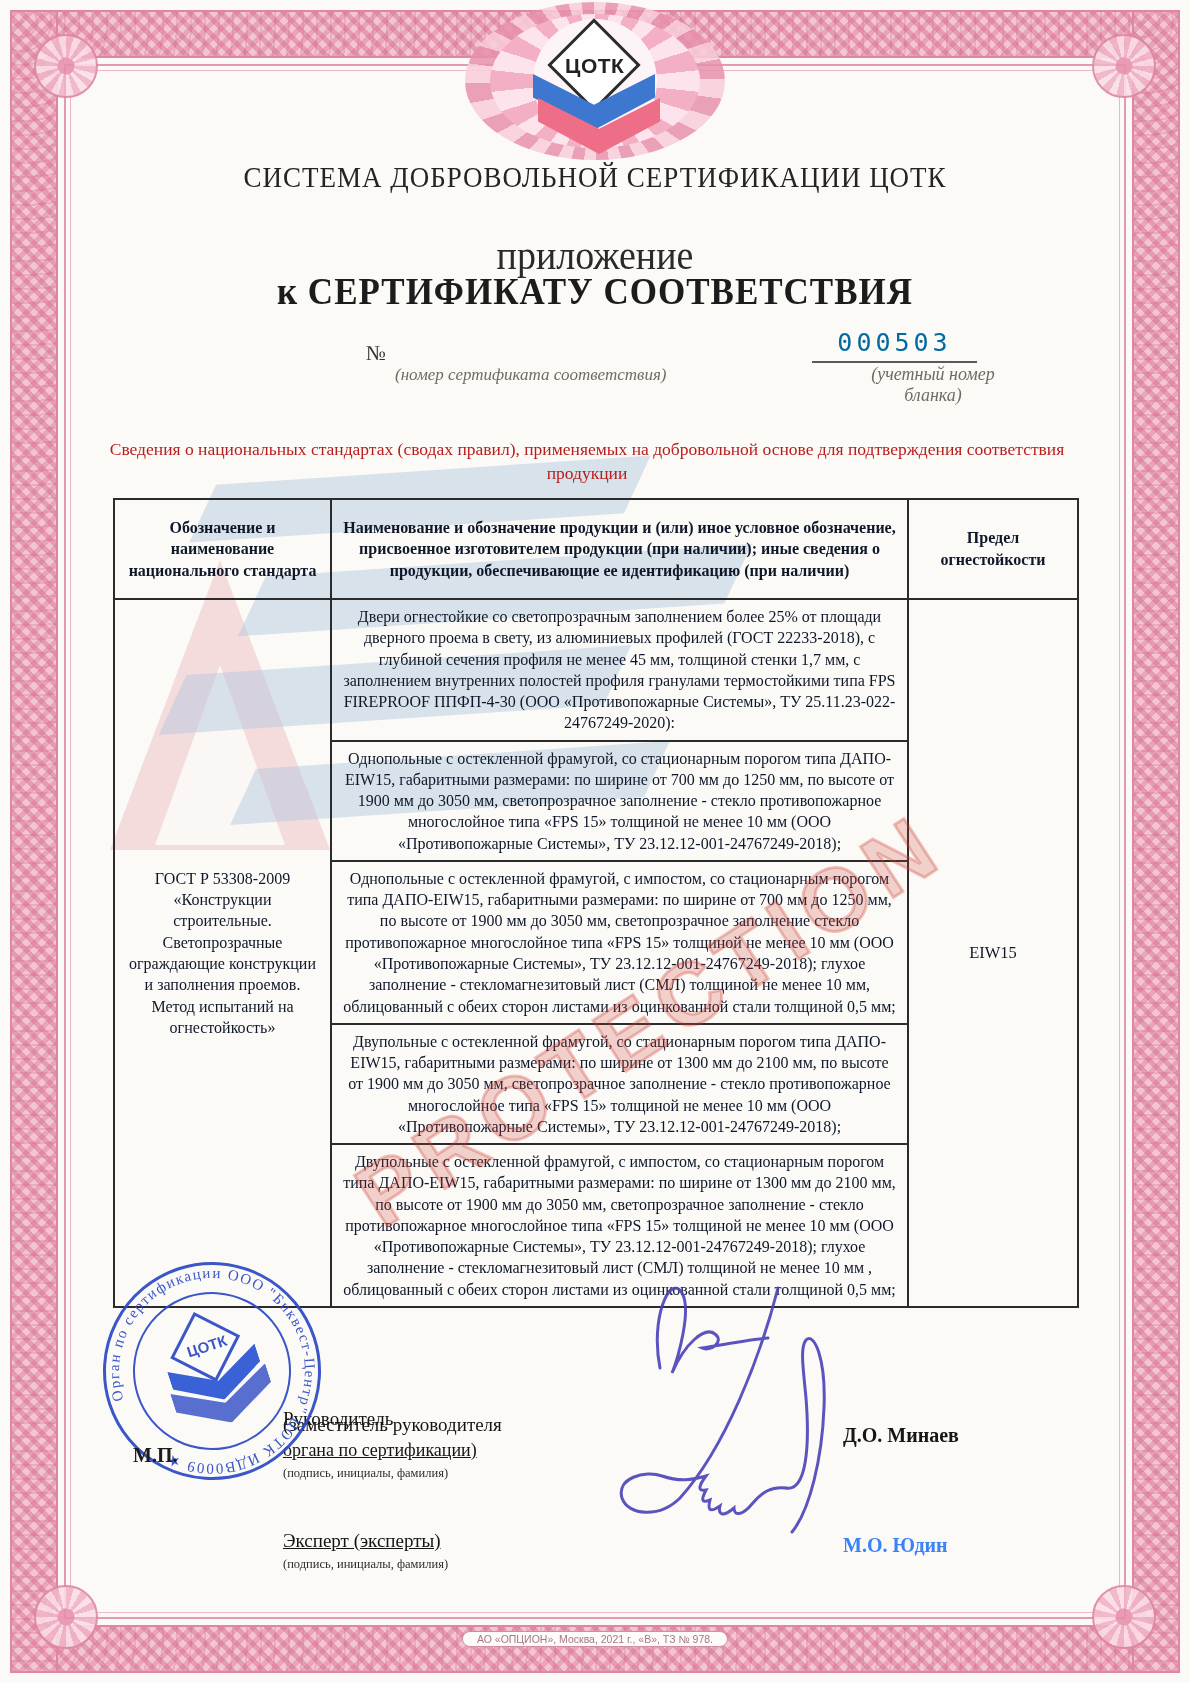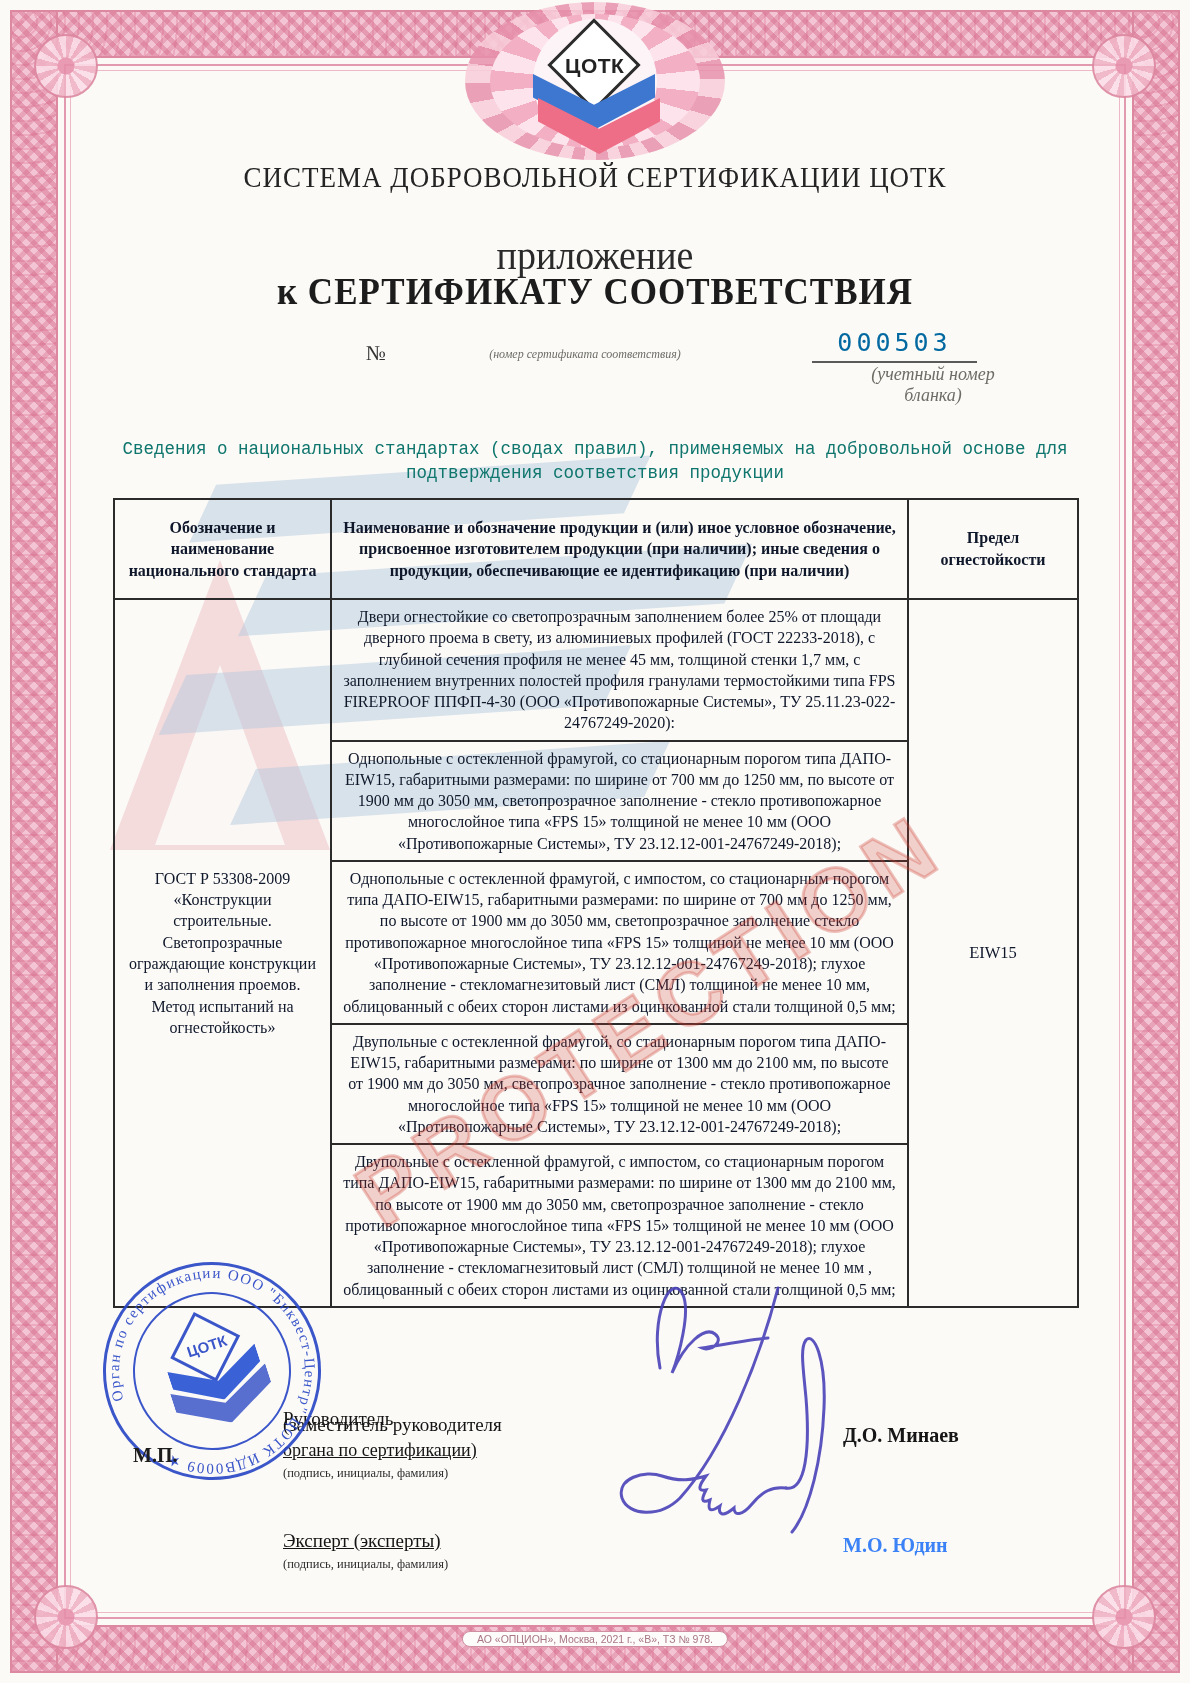--- a/index.html
+++ b/index.html
@@ -56,31 +56,31 @@
       font-size:23px; font-weight:bold; letter-spacing:1.5px; color:#1e1e1e; }
   .h-annex { position:absolute; left:0; top:233px; width:1190px; text-align:center;
       font-size:38px; color:#2a2a2a; transform:scaleY(1.08); }
   .h-cert { position:absolute; left:0; top:272px; width:1190px; text-align:center;
       font-size:35px; font-weight:bold; color:#1c1c1c; letter-spacing:1px; transform:scaleY(1.1); }
 
   
   .no-sign { position:absolute; left:366px; top:341px; font-size:21px; color:#333; }
   .cert-no { position:absolute; left:395px; top:334px; width:380px; text-align:center;
       font-size:21px; font-weight:bold; color:#1d1d1d; border-bottom:2px solid #5a5a5a; padding-bottom:4px; }
-  .cert-no-cap { position:absolute; left:395px; top:347px; width:380px; text-align:center;
-      font-size:12px; font-style:italic; color:#6d6d66; }
+  .cert-no-cap { position:absolute; left:395px; top:365px; width:380px; 
+      font-size:17px; font-style:italic; color:#6d6d66; }
   .blank-no { position:absolute; left:812px; top:328px; width:165px; text-align:center;
       font-family:"DejaVu Sans Mono", monospace; font-size:25px; letter-spacing:4px;
       color:#0369a1; border-bottom:2px solid #5a5a5a; padding-bottom:4px; }
   .blank-no-cap { position:absolute; left:843px; top:364px; width:180px; text-align:center;
       font-size:18px; font-style:italic; color:#6d6d66; }
 
   
-  .intro { position:absolute; left:110px; top:438px; width:970px; text-align:center;
-      font-size:17.5px; color:#0f766e; line-height:1.35;font-family:Liberation Mono, monospace; }
+  .intro { position:absolute; left:102px; top:438px; width:970px; text-align:center;
+      font-size:17.5px; color:#b91c1c; line-height:1.35; }
 
   
   table.spec { position:absolute; left:113px; top:498px; width:964px; border-collapse:collapse;
       table-layout:fixed; font-size:16px; color:#0f172a; }
   table.spec th, table.spec td { border:2px solid #2b2b2b; padding:6px 10px; vertical-align:middle; }
   table.spec th { font-weight:bold; line-height:1.35; height:100px; }
   table.spec td { line-height:1.33; text-align:center; }
   .col-std { width:217px; } .col-prod { width:577px; } .col-lim { width:170px; }
   td.std-cell { vertical-align:top; padding-top:10px; line-height:1.45; }
   td.lim-cell { vertical-align:top; padding-top:10px; font-size:16.5px; }

